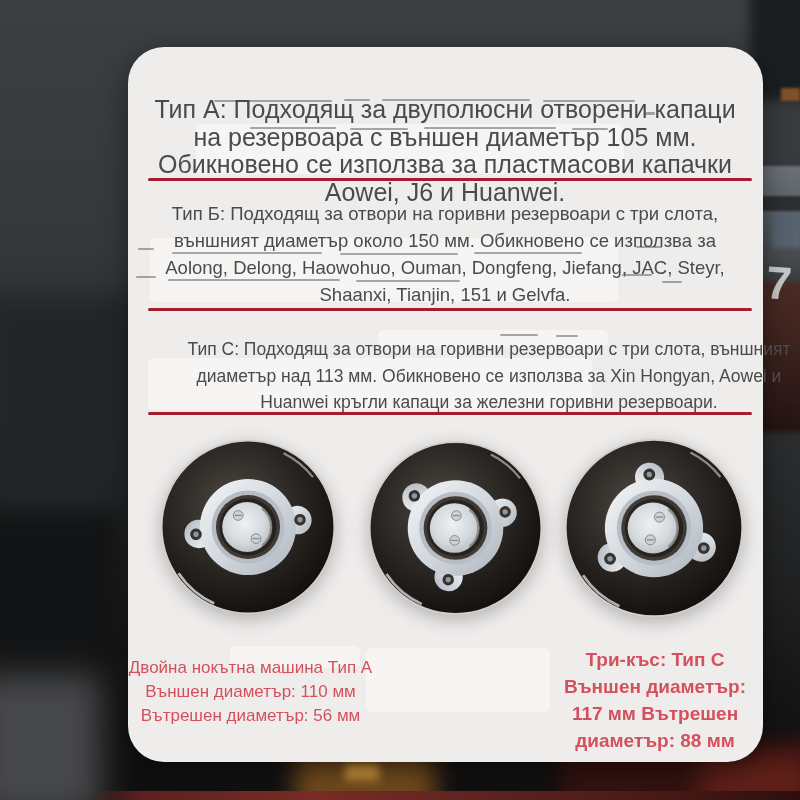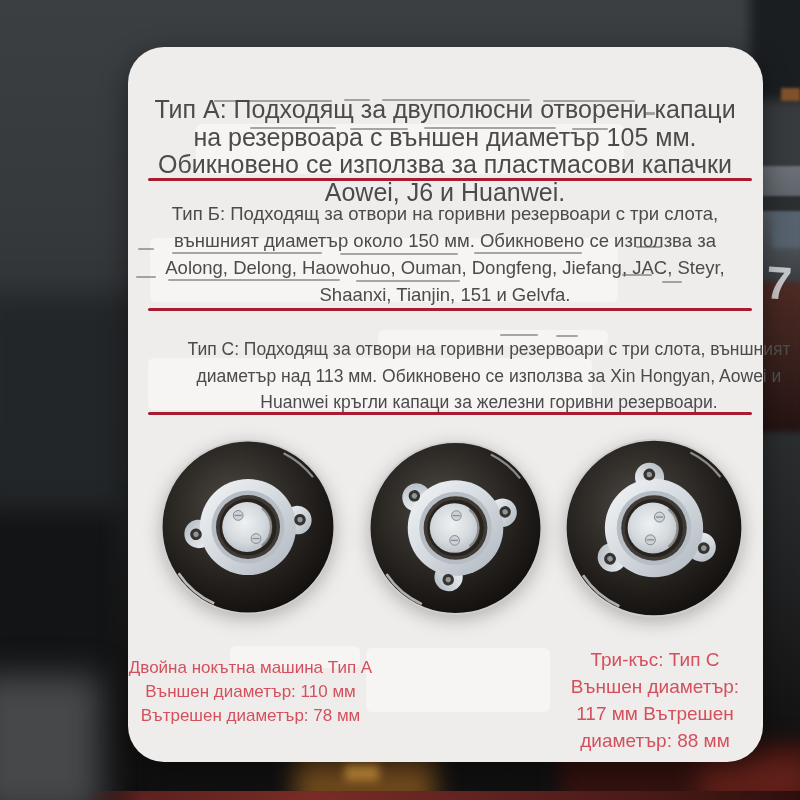--- a/index.html
+++ b/index.html
@@ -208,16 +208,16 @@
       <circle cx="100" cy="100" r="32" fill="#27231f"></circle>
       <circle cx="99" cy="100" r="28" fill="url(#gc)"></circle>
       <path d="M 116 79 A 27 27 0 0 1 116 121" stroke="#6a655f" stroke-width="3" fill="none" opacity=".6"></path>
       <circle cx="106" cy="88" r="5.5" fill="#cdd2d6" stroke="#7a8188"></circle>
         <line x1="102" y1="88" x2="110" y2="88" stroke="#888f95" stroke-width="1.5"></line>
       <circle cx="96" cy="113" r="5.5" fill="#cdd2d6" stroke="#7a8188"></circle>
         <line x1="92" y1="113" x2="100" y2="113" stroke="#888f95" stroke-width="1.5"></line>
     </svg>
   </div>
 
-  <div class="plabel" style="left:128px;top:656px;width:245px;font-size:17px;line-height:24px;">Двойна нокътна машина Тип А Външен диаметър: 110 мм Вътрешен диаметър: 78 мм</div>
-  <div class="plabel" style="left:560px;top:646px;width:190px;font-size:19px;line-height:27px;">Три-къс: Тип С Външен диаметър: 117 мм Вътрешен диаметър: 88 мм</div>
+  <div class="plabel" style="left:128px;top:656px;width:245px;font-size:17px;line-height:24px;">Двойна нокътна машина Тип А Външен диаметър: 110 мм Вътрешен диаметър: 56 мм</div>
+  <div class="plabel" style="left:560px;top:646px;width:190px;font-size:19px;line-height:27px;font-weight:bold;">Три-къс: Тип С Външен диаметър: 117 мм Вътрешен диаметър: 88 мм</div>
 
 </div>
 
 </body></html>

